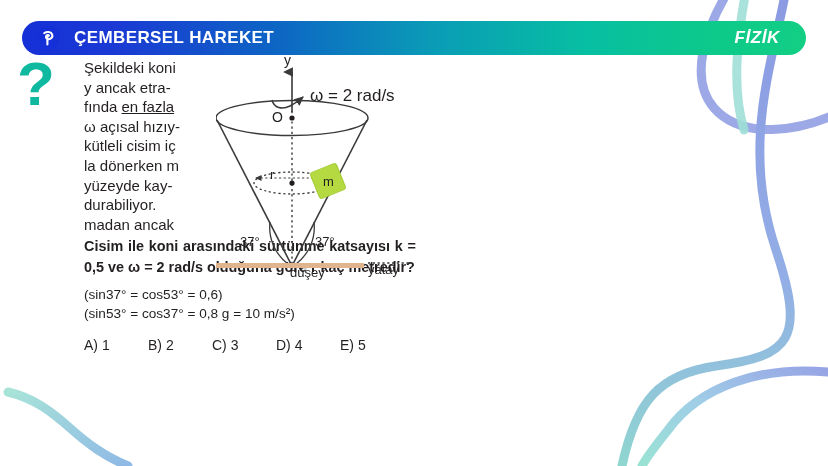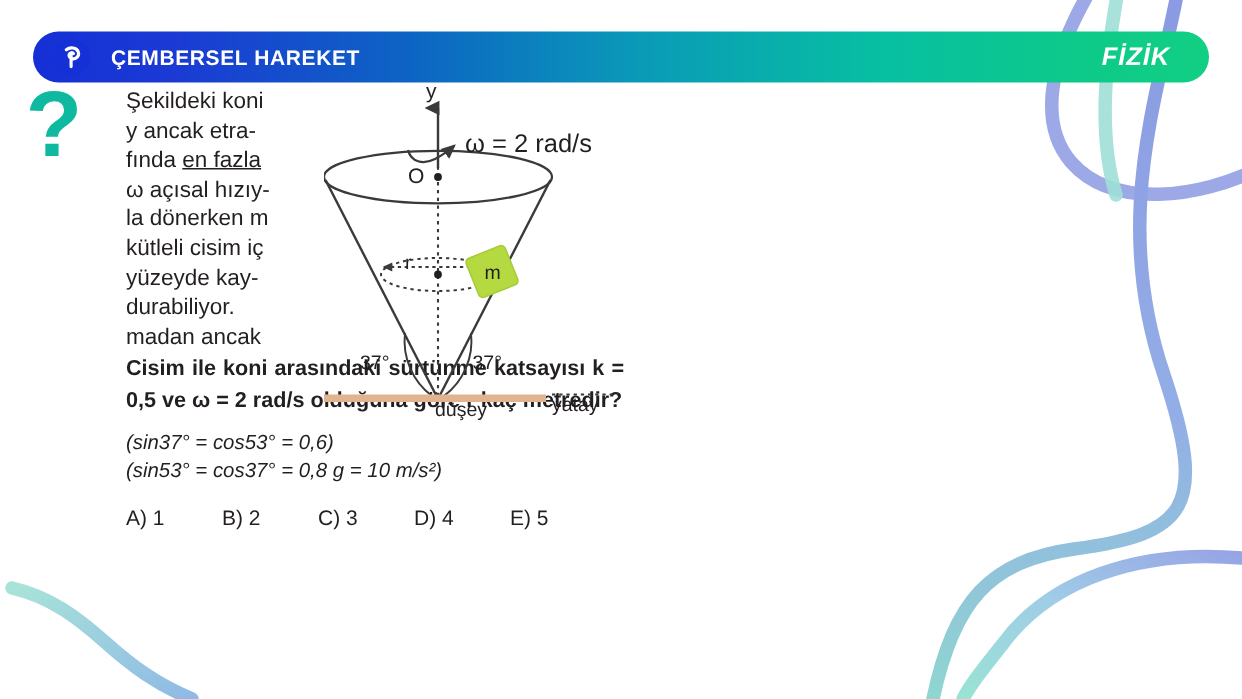--- a/index.html
+++ b/index.html
@@ -52,21 +52,21 @@
     transform: translateY(-50%);
     width: 24px;
     height: 24px;
   }
   #header-title {
     position: absolute;
     left: 52px;
     top: 50%;
     transform: translateY(-50%);
     color: #ffffff;
-    font-size: 14px;
+    font-size: 17px;
     font-weight: bold;
     letter-spacing: 0.4px;
     white-space: nowrap;
   }
   #header-subject {
     position: absolute;
     right: 26px;
     top: 50%;
     transform: translateY(-50%);
     color: #ffffff;
@@ -120,21 +120,21 @@
     text-align: justify;
     text-align-last: left;
   }
 
   .q-given {
     width: 332px;
     font-size: 13.6px;
     line-height: 19px;
     margin-top: 0px;
   }
-  #given-block { margin-top: 8px; font-style: italic; }
+  #given-block { margin-top: 8px; }
 
   #answer-options {
     width: 332px;
     margin-top: 14px;
     font-size: 14px;
     display: flex;
   }
   #answer-options .opt {
     width: 64px;
     white-space: nowrap;
@@ -201,22 +201,22 @@
 
 <div id="question-mark">?</div>
 
 <div id="question-body">
 
   <div class="q-narrow">
     <div>Şekildeki koni</div>
     <div>y ancak etra-</div>
     <div><span>fında <span class="underlined">en fazla</span></span></div>
     <div>ω açısal hızıy-</div>
+    <div>kütleli cisim iç</div>
     <div>la dönerken m</div>
-    <div>kütleli cisim iç</div>
     <div>yüzeyde kay-</div>
     <div>durabiliyor.</div>
     <div>madan ancak</div>
   </div>
 
   <div id="question-emph">Cisim ile koni arasındaki sürtünme katsayısı k = 0,5 ve ω = 2 rad/s olduğuna göre r kaç metredir?</div>
 
   <div id="given-block">
     <div class="q-given">(sin37° = cos53° = 0,6)</div>
     <div class="q-given">(sin53° = cos37° = 0,8  g = 10 m/s²)</div>

